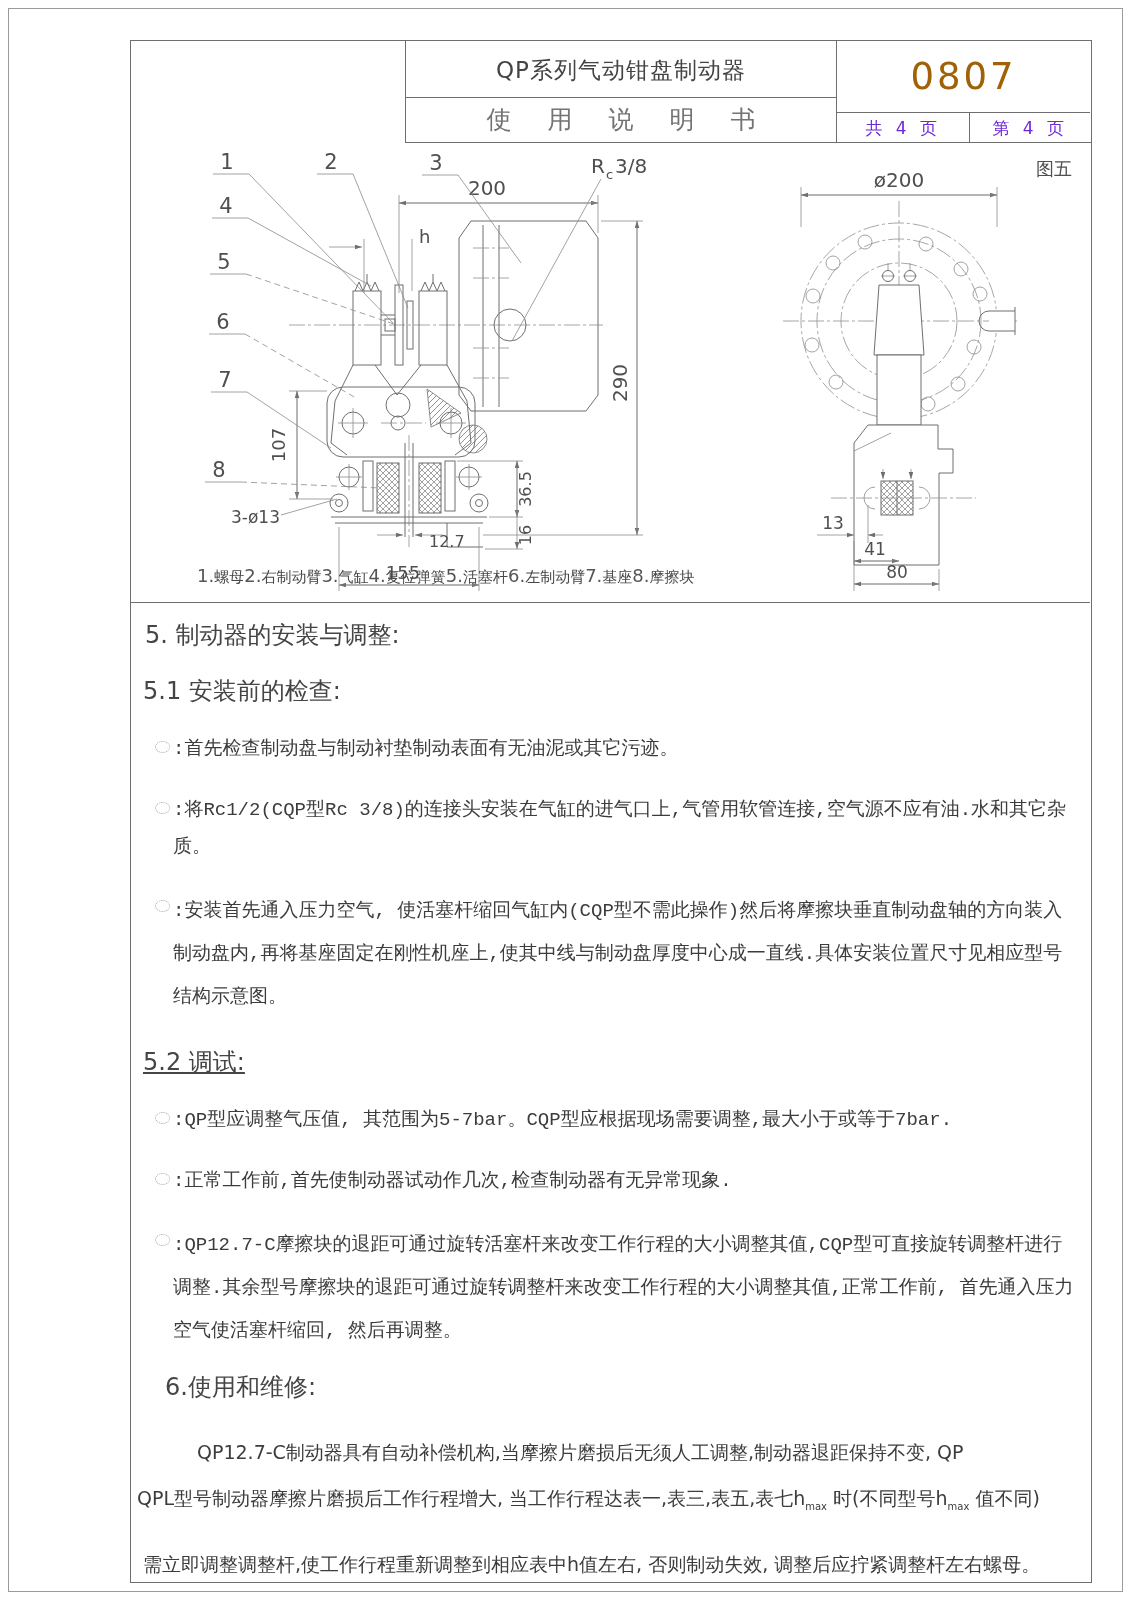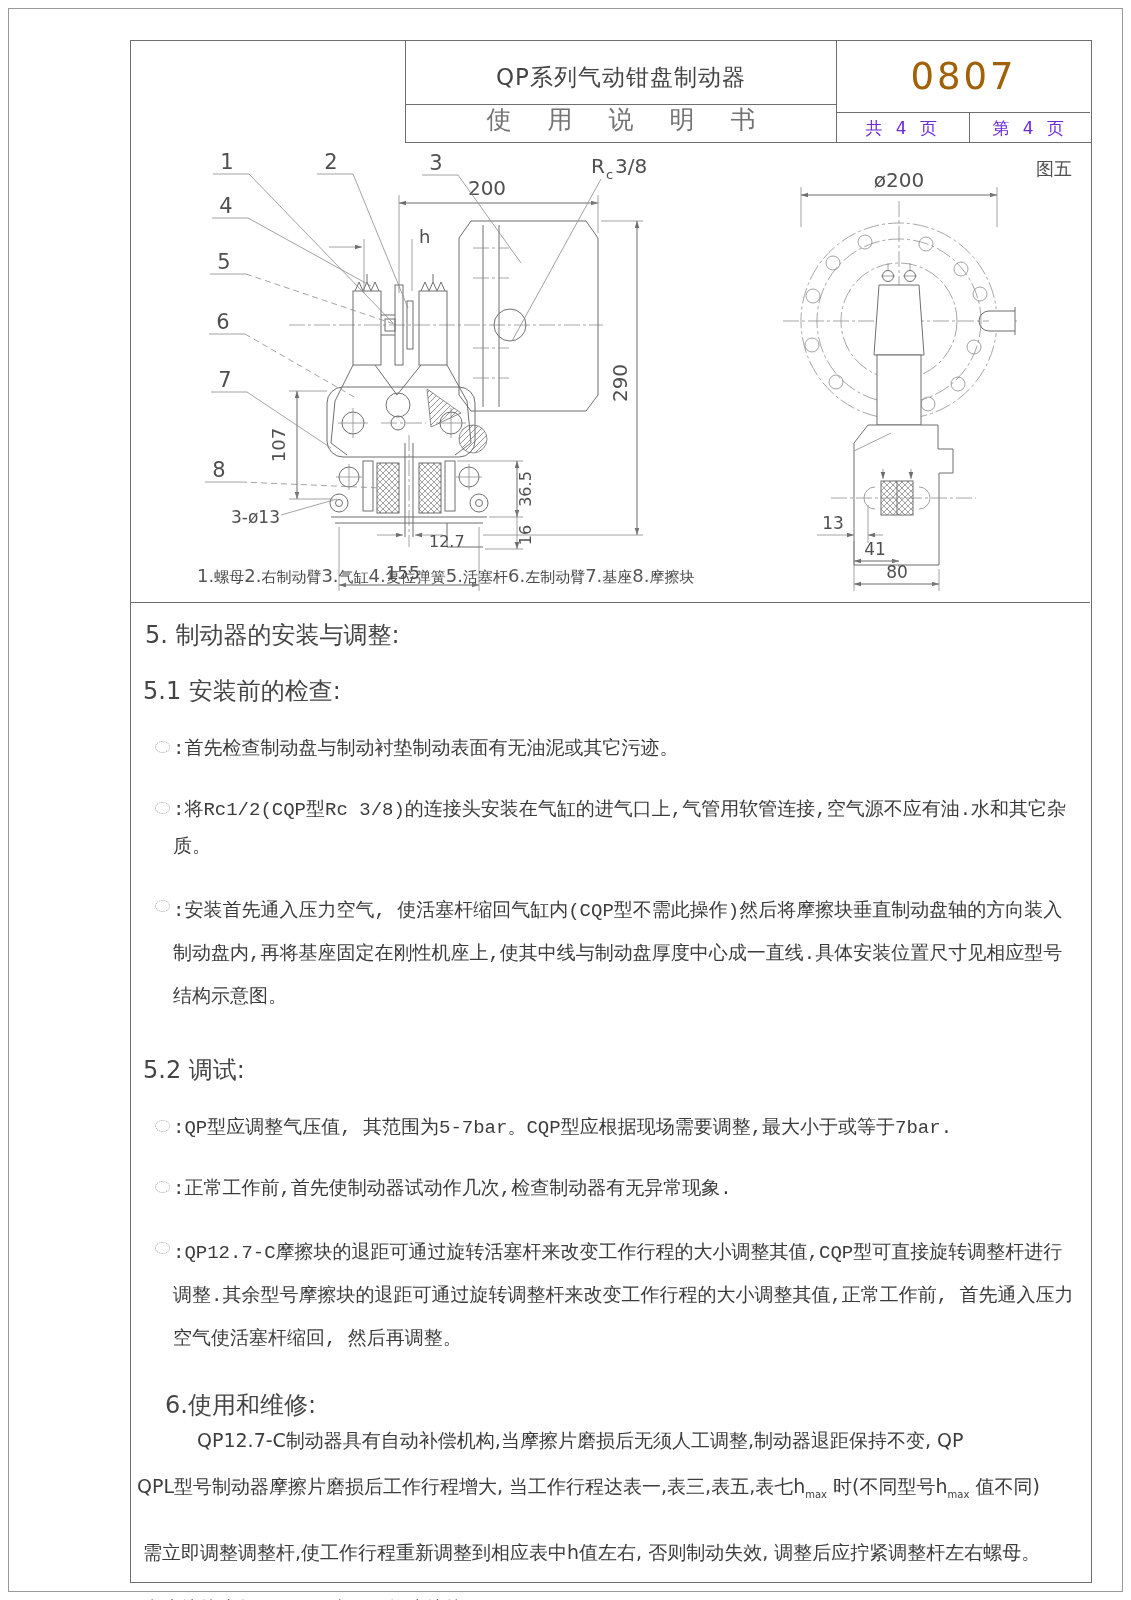--- a/index.html
+++ b/index.html
@@ -3,21 +3,21 @@
 <meta charset="utf-8">
 <style>
   html,body{margin:0;padding:0;background:#e8e8e8;}
   .page{position:relative;width:1131px;height:1600px;background:#ffffff;overflow:hidden;
         font-family:"DejaVu Sans",sans-serif;color:#3c3c3c;}
   .outer{position:absolute;inset:8px;border:1px solid #9a9a9a;}
   .frame{position:absolute;left:130px;top:40px;width:962px;height:1543px;border:1.5px solid #6e6e6e;box-sizing:border-box;}
 
   
   .header{position:absolute;left:274px;top:0;width:686px;height:102px;border-left:1.5px solid #6e6e6e;border-bottom:1.5px solid #6e6e6e;box-sizing:border-box;}
-  .h-title{position:absolute;left:0;top:8px;width:430px;height:56px;border-bottom:1px solid #6e6e6e;box-sizing:border-box;
+  .h-title{position:absolute;left:0;top:1px;width:430px;height:56px;border-bottom:1px solid #6e6e6e;box-sizing:border-box;
            text-align:center;font-size:23px;line-height:56px;letter-spacing:1px;color:#444;}
   .h-sub{position:absolute;left:0;top:56px;width:430px;height:44px;text-align:center;font-size:25px;line-height:46px;
          letter-spacing:14px;padding-left:14px;box-sizing:border-box;color:#737373;}
   .h-num{position:absolute;left:430px;top:0;width:254px;height:72px;border-left:1px solid #6e6e6e;border-bottom:1px solid #6e6e6e;
          box-sizing:border-box;text-align:center;font-size:37px;line-height:72px;letter-spacing:3px;color:#a16207;}
   .h-pages{position:absolute;left:430px;top:72px;width:254px;height:30px;border-left:1px solid #6e6e6e;box-sizing:border-box;display:flex;}
   .h-pages .cell{text-align:center;font-size:17px;line-height:30px;color:#6d28d9;letter-spacing:4px;}
   .h-pages .c1{width:133px;}
   .h-pages .c2{width:121px;border-left:1px solid #6e6e6e;box-sizing:border-box;}
 
@@ -26,27 +26,27 @@
   .legend{position:absolute;left:66px;top:524px;width:840px;display:flex;align-items:baseline;color:#474747;}
   .legend .li{white-space:nowrap;}
   .legend .n{font-size:18px;color:#555;}
   .legend .t{font-size:15px;}
 
   
   .textblock{position:absolute;left:0;top:561px;width:959px;height:980px;border-top:1.5px solid #6e6e6e;
              box-sizing:border-box;padding:6px 16px 0 10px;font-size:19px;color:#3c3c3c;}
   .s5{font-size:24px;margin:10px 0 0 4px;color:#454545;}
   .s51,.s52{font-size:24px;margin:24px 0 0 2px;color:#454545;}
-  .s52{margin-top:36px;}
+  .s52{margin-top:28px;text-decoration:underline;}
   .bullet{display:flex;margin:24px 0 0 14px;font-family:Liberation Mono, monospace;}
   .bullet .mk{flex:0 0 13px;height:10px;border:1px dotted #9b9b9b;border-radius:50%;margin:10px 3px 0 0;}
   .bullet p{margin:0;line-height:1.95;}
   .bullet.wide p{line-height:2.25;}
-  .s6{font-size:24px;margin:28px 0 0 24px;color:#454545;}
-  .p6a{margin:4px 0 0 0;text-indent:56px;line-height:1.6;}
+  .s6{font-size:24px;margin:18px 0 0 24px;color:#454545;}
+  .p6a{margin:34px 0 0 0;text-indent:56px;line-height:1.6;}
   .p6b{margin:16px 0 0 -4px;line-height:1.6;}
   .p6c{margin:34px 0 0 2px;line-height:1.6;}
   .p6d{margin:26px 0 0 2px;line-height:1.6;}
   sub{font-size:10px;}
 
   
   svg text{fill:#4f4f4f;font-family:"DejaVu Sans",sans-serif;}
   .ln{stroke:#6f6f6f;fill:none;stroke-width:1;}
   .thin{stroke:#8a8a8a;fill:none;stroke-width:.8;}
   .cl{stroke:#8f8f8f;fill:none;stroke-width:.8;stroke-dasharray:16 3 3 3;}

